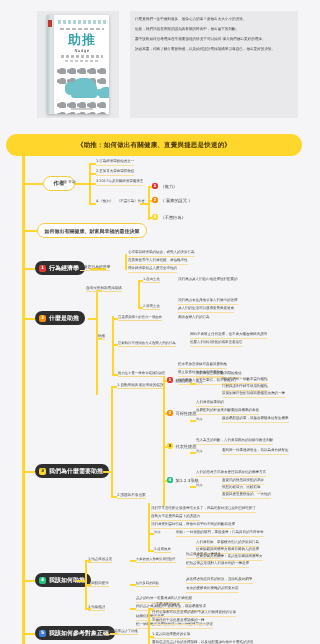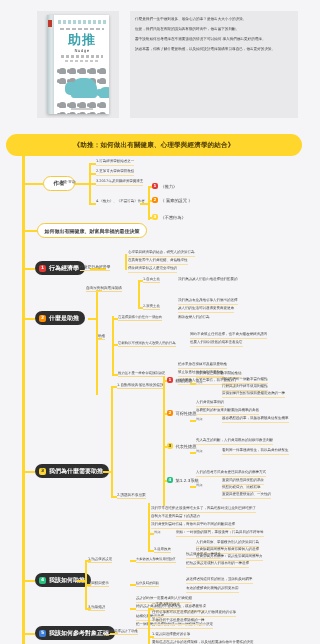--- a/index.html
+++ b/index.html
@@ -228,21 +228,21 @@
     <p>什麼是我們一生中做到最多、最像心力的事？是做出大大小小的決策。</p>
     <p>但是，我們只能在有限的認知與有限的時間中，做出當下的判斷。</p>
     <p>書中說明如何思考選擇在不需要強迫的情況下可以如何 導入我們做出更好的選擇。</p>
     <p>讀過本書，你將了解什麼是助推，以及如何設計選擇架構來引導自己，做出更好的決策。</p>
   </div>
 </div>
 
 <div class="map">
 
   <div class="title-bar">
-    <span>《助推：如何做出有關健康、心理學與經濟學的結合》</span>
+    <span>《助推：如何做出有關健康、直覺與捷思是快速的》</span>
   </div>
   <div class="trunk"></div>
 
   <div class="conn" style="left:25px;top:55px;width:18px;height:2px;"></div>
   <div class="node-round" style="left:43px;top:48px;width:32px;height:15px;">
     <span>作者</span>
   </div>
   <div class="conn" style="left:75px;top:55px;width:14px;height:1.5px;"></div>
   <div class="mid" style="left:60px;top:52px;font-size:3.6px;color:#555;">理查·塞勒</div>
   <div class="conn" style="left:89px;top:35px;width:1.5px;height:40px;"></div>

